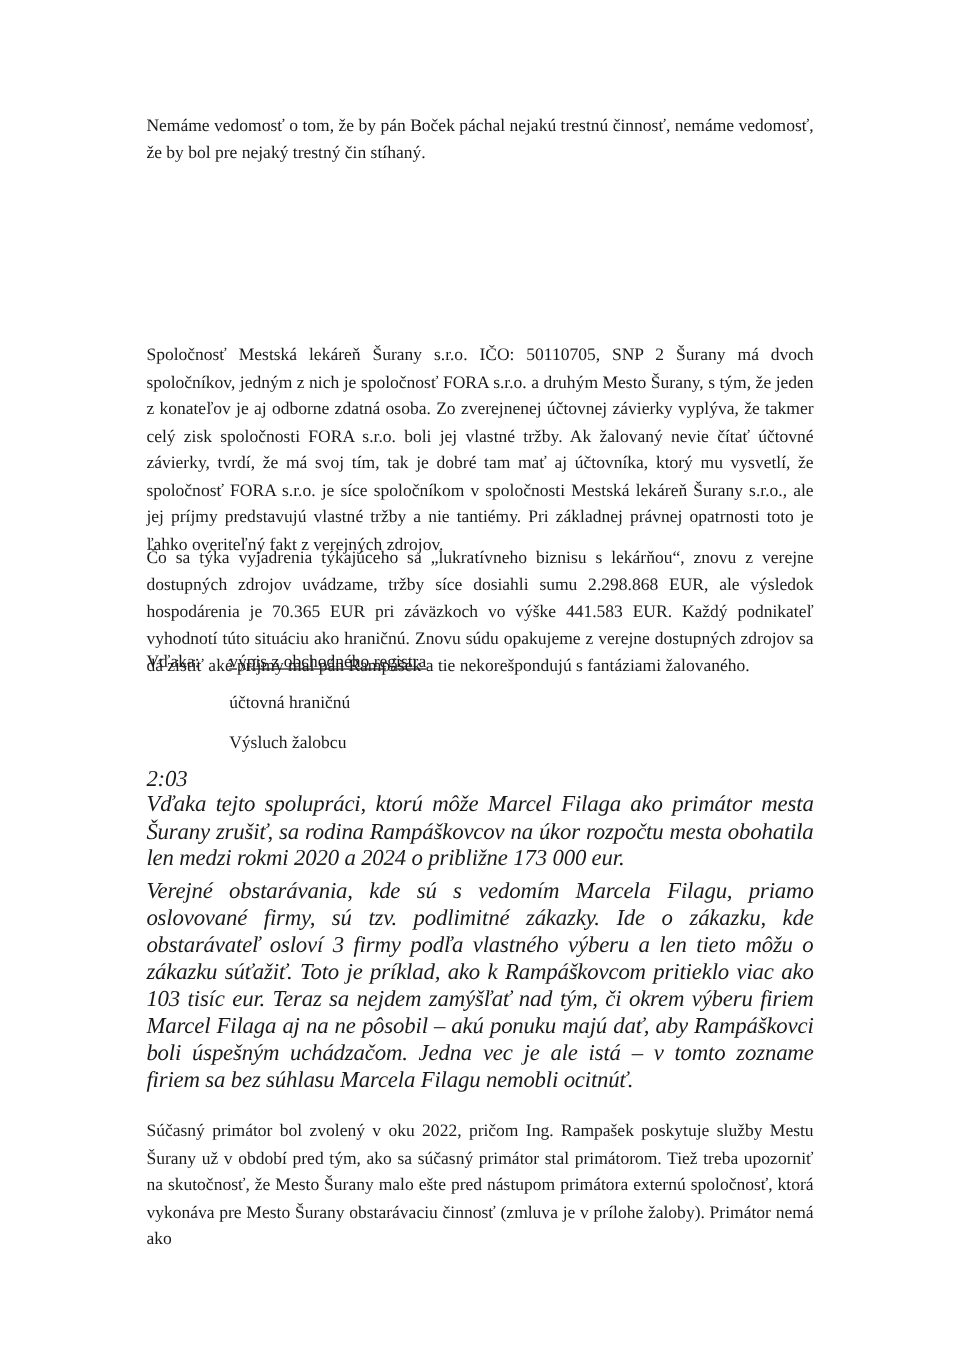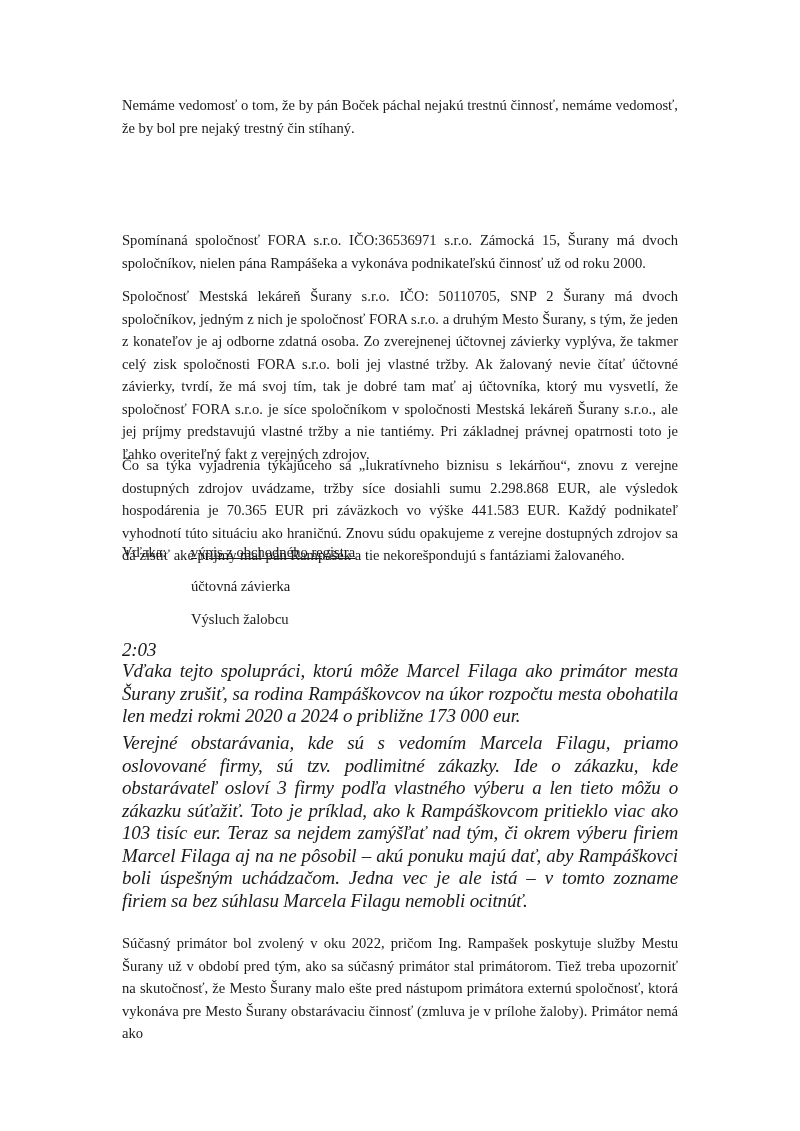--- a/index.html
+++ b/index.html
@@ -24,30 +24,29 @@
     .proof-item { position: absolute; left: 191px; font-size: 14.6px; white-space: nowrap; }
   </style>
 </head>
 <body>
 
 <div class="page">
 
   <p class="p last-left" style="top:94px;">Nemáme vedomosť o tom, že by pán Boček páchal nejakú trestnú činnosť, nemáme vedomosť, že by bol pre nejaký trestný čin stíhaný.</p>
 
 
-  <p class="p last-left" style="top:229px;">Spomínaná spoločnosť FORA s.r.o. IČO:36536971 s.r.o. Zámocká 15, Šurany má dvoch spoločníkov, nielen pána Rampášeka a vykonáva podnikateľskú činnosť už od roku 2000.</p>
 
   <p class="p last-left" style="top:285px;">Spoločnosť Mestská lekáreň Šurany s.r.o. IČO: 50110705, SNP 2 Šurany má dvoch spoločníkov, jedným z nich je spoločnosť FORA s.r.o. a druhým Mesto Šurany, s tým, že jeden z konateľov je aj odborne zdatná osoba. Zo zverejnenej účtovnej závierky vyplýva, že takmer celý zisk spoločnosti FORA s.r.o. boli jej vlastné tržby. Ak žalovaný nevie čítať účtovné závierky, tvrdí, že má svoj tím, tak je dobré tam mať aj účtovníka, ktorý mu vysvetlí, že spoločnosť FORA s.r.o. je síce spoločníkom v spoločnosti Mestská lekáreň Šurany s.r.o., ale jej príjmy predstavujú vlastné tržby a nie tantiémy. Pri základnej právnej opatrnosti toto je ľahko overiteľný fakt z verejných zdrojov.</p>
 
   <p class="p last-left" style="top:454px;">Čo sa týka vyjadrenia týkajúceho sa „lukratívneho biznisu s lekárňou“, znovu z verejne dostupných zdrojov uvádzame, tržby síce dosiahli sumu 2.298.868 EUR, ale výsledok hospodárenia je 70.365 EUR pri záväzkoch vo výške 441.583 EUR. Každý podnikateľ vyhodnotí túto situáciu ako hraničnú. Znovu súdu opakujeme z verejne dostupných zdrojov sa dá zistiť aké príjmy mal pán Rampášek a tie nekorešpondujú s fantáziami žalovaného.</p>
 
   <div>
     <span class="proof-label" style="top:544px;">Vďaka:</span>
     <span class="proof-item" style="top:544px;text-decoration:underline;">výpis z obchodného registra</span>
-    <span class="proof-item" style="top:578px;">účtovná závierka</span>
+    <span class="proof-item" style="top:578px;">účtovná hraničnú</span>
     <span class="proof-item" style="top:611px;">Výsluch žalobcu</span>
   </div>
 
   <div class="p it" style="top:639px;">2:03</div>
 
   <p class="p it last-left" style="top:660px;">Vďaka tejto spolupráci, ktorú môže Marcel Filaga ako primátor mesta Šurany zrušiť, sa rodina Rampáškovcov na úkor rozpočtu mesta obohatila len medzi rokmi 2020 a 2024 o približne 173 000 eur.</p>
 
   <p class="p it last-left" style="top:732px;">Verejné obstarávania, kde sú s vedomím Marcela Filagu, priamo oslovované firmy, sú tzv. podlimitné zákazky. Ide o zákazku, kde obstarávateľ osloví 3 firmy podľa vlastného výberu a len tieto môžu o zákazku súťažiť. Toto je príklad, ako k Rampáškovcom pritieklo viac ako 103 tisíc eur. Teraz sa nejdem zamýšľať nad tým, či okrem výberu firiem Marcel Filaga aj na ne pôsobil – akú ponuku majú dať, aby Rampáškovci boli úspešným uchádzačom. Jedna vec je ale istá – v tomto zozname firiem sa bez súhlasu Marcela Filagu nemobli ocitnúť.</p>
 
 

